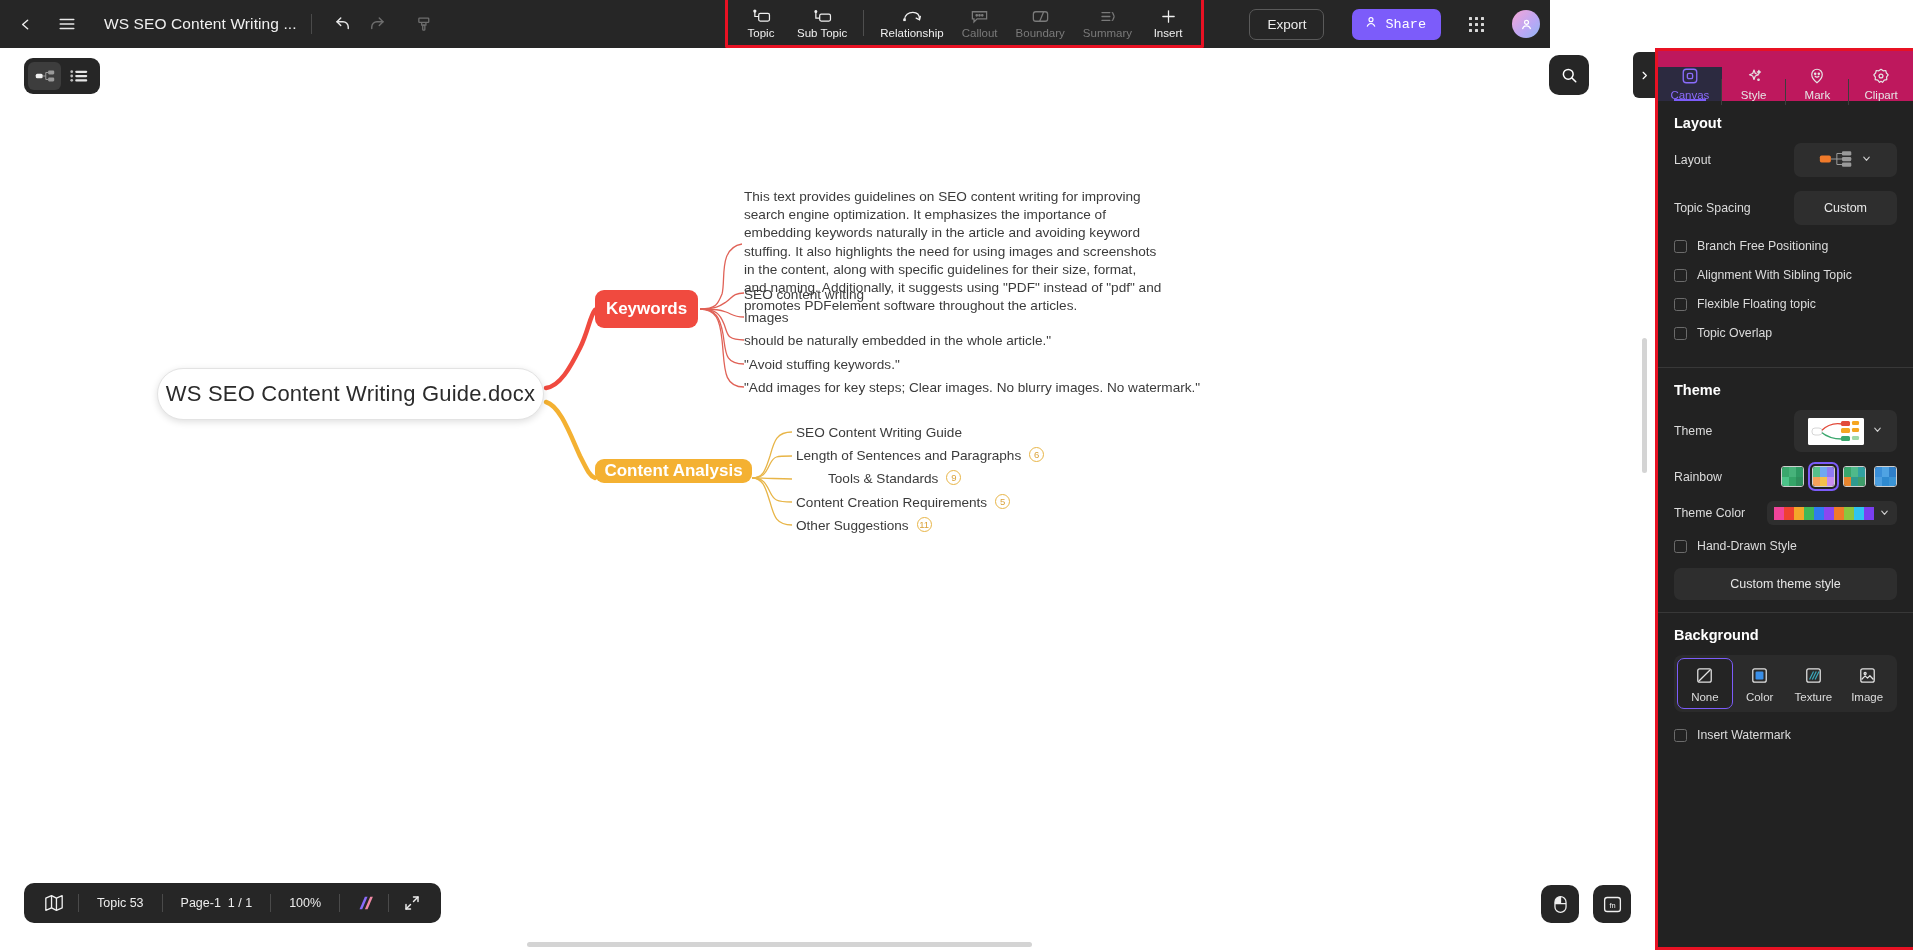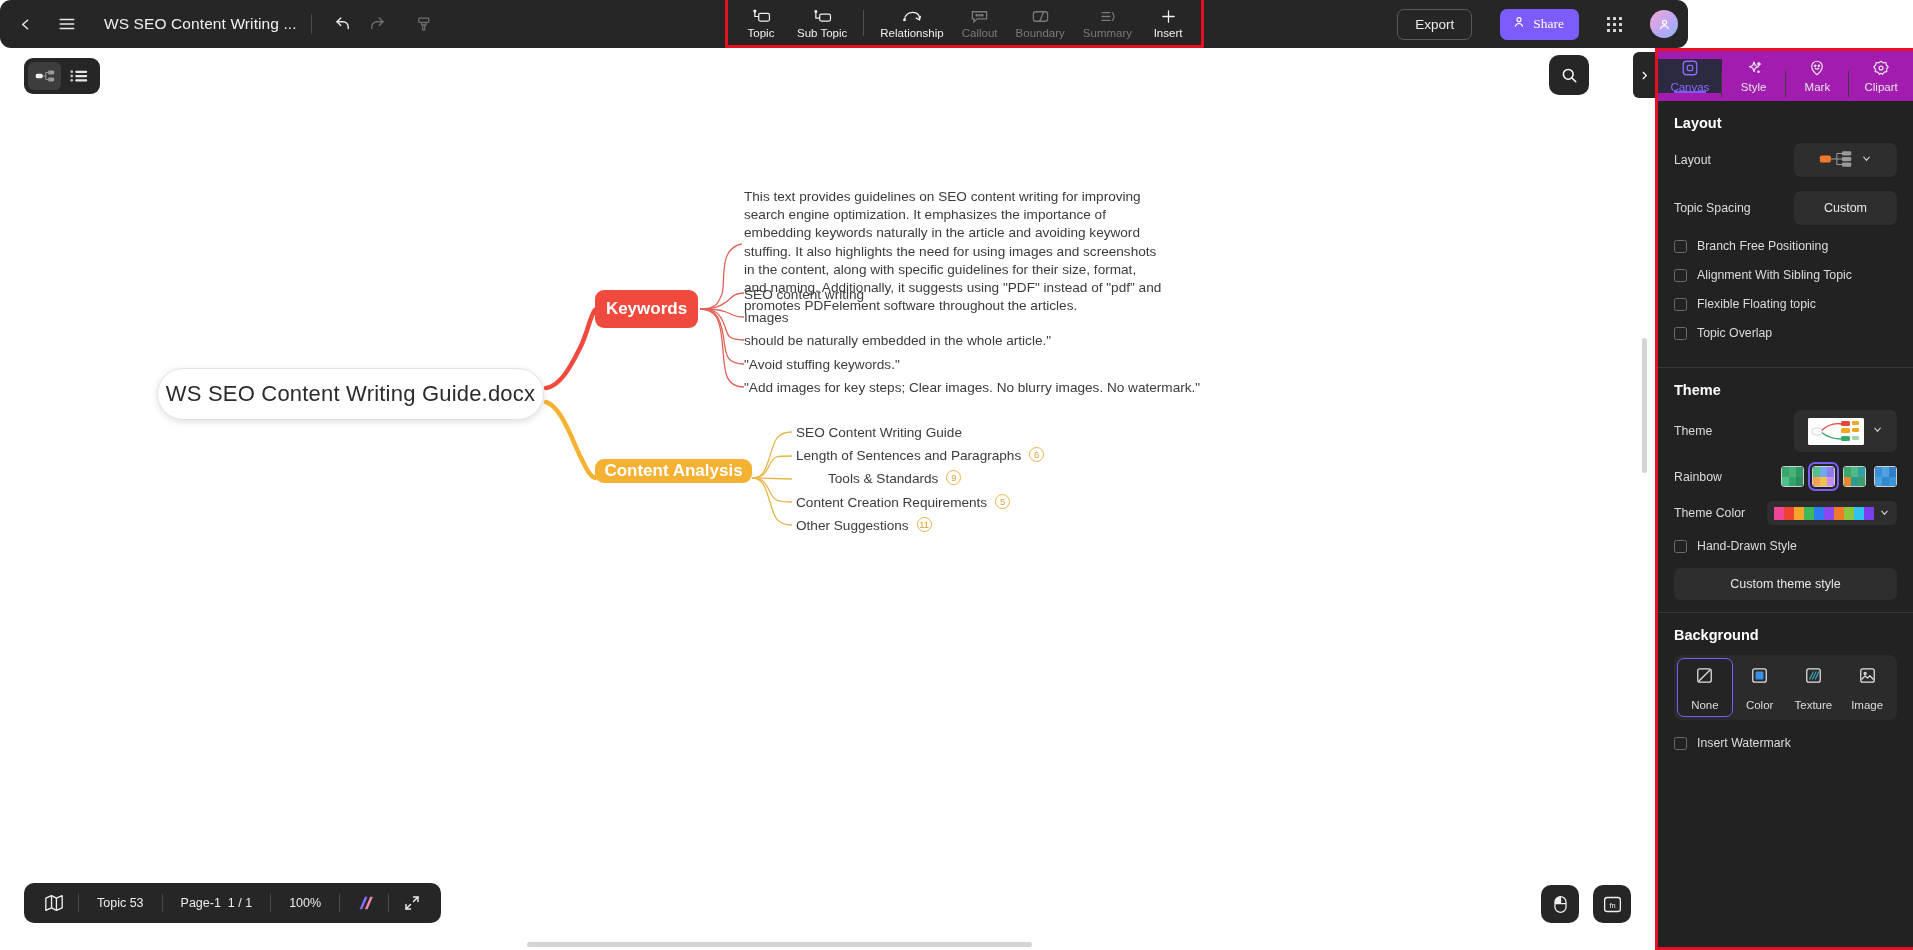--- a/index.html
+++ b/index.html
@@ -6,22 +6,22 @@
   html, body {
     width: 1913px; height: 950px;
     background: #ffffff;
     font-family: "Liberation Sans", sans-serif;
     overflow: hidden;
   }
   #app { position: relative; width: 1913px; height: 950px; background: #fff; }
 
   
   .topbar {
-    position: absolute; top: 0; left: 0; width: 1688px; height: 48px;
-    background: #262626; display: flex; align-items: center; border-radius: 11px;
+    position: absolute; top: 0; left: 0; width: 1550px; height: 48px;
+    background: #262626; display: flex; align-items: center;
   }
   .tb-icon {
     width: 34px; height: 34px; display: flex; align-items: center; justify-content: center;
     color: #e8e8e8; border-radius: 6px; cursor: pointer;
   }
   .tb-icon.dim { color: #6e6e6e; }
   .tb-back { margin-left: 8px; }
   .tb-menu { margin-left: 8px; }
   .doc-title {
     margin-left: 20px; color: #f0f0f0; font-size: 15.5px; letter-spacing: .1px;
@@ -51,21 +51,21 @@
   
   .tb-right { position: absolute; right: 10px; top: 0; height: 48px; display: flex; align-items: center; gap: 28px; }
   .btn-export {
     border: 1px solid #5a5a5a; color: #ededed; background: transparent;
     border-radius: 7px; height: 31px; padding: 0 17px; font-size: 13.5px; cursor: pointer;
     font-family: "Liberation Sans", sans-serif;
   }
   .btn-share {
     background: #7c5cfa; color: #fff; border: none; border-radius: 7px; height: 31px;
     padding: 0 15px 0 12px; font-size: 13.5px; cursor: pointer; display: flex;
-    align-items: center; gap: 7px; font-family: Liberation Serif, serif;
+    align-items: center; gap: 7px; font-family: Liberation Mono, monospace;
   }
   .grid-dots { display: grid; grid-template-columns: repeat(3,3px); grid-gap: 3px; cursor: pointer; }
   .grid-dots i { width: 3px; height: 3px; background: #d8d8d8; display: block; border-radius: .5px; }
   .avatar {
     width: 28px; height: 28px; border-radius: 50%;
     background: linear-gradient(135deg,#f6a6d6 0%,#b9a7f5 60%,#8fb6f2 100%);
     display: flex; align-items: center; justify-content: center; cursor: pointer;
   }
 
   
@@ -150,21 +150,21 @@
     position: absolute; right: 8px; top: 290px; width: 5px; height: 135px;
     background: #d4d4d4; border-radius: 3px; cursor: pointer;
   }
 
   
   .rpanel {
     position: absolute; right: 0; top: 48px; width: 258px; height: 902px;
     background: #222222; border: 3px solid #e81123; border-right: none;
     display: flex; flex-direction: column;
   }
-  .rp-tabs { display: flex; height: 50px; background: #a21caf; align-items: center; }
+  .rp-tabs { display: flex; height: 50px; background: #be185d; align-items: flex-end; }
   .rp-tab {
     flex: 1; display: flex; flex-direction: column; align-items: center; justify-content: center;
     gap: 2px; color: #e6e6e6; font-size: 11.5px; cursor: pointer; position: relative;
   }
   .rp-tab.active { color: #8a6cfb; background: #2c2a40; }
   .rp-tab.active::after {
     content: ""; position: absolute; bottom: 0; left: 16px; right: 16px; height: 2px; background: #7c5cfa;
   }
   .rp-tab .tsep { position: absolute; right: 0; top: 12px; height: 26px; width: 1px; background: #3d3d3d; }
   .rp-body { flex: 1; overflow: hidden; padding: 0 0 0 0; }
@@ -200,21 +200,21 @@
   .theme-color-bar i { width: 10px; height: 13px; display: block; }
   .btn-custom-theme {
     width: 100%; height: 32px; background: #2e2e2e; border-radius: 7px; color: #e6e6e6;
     font-size: 12.5px; border: none; cursor: pointer; font-family: "Liberation Sans", sans-serif;
   }
   .bg-group {
     display: flex; background: #2b2b2b; border-radius: 8px; padding: 3px; gap: 0; margin-bottom: 16px;
   }
   .bg-item {
     flex: 1; display: flex; flex-direction: column; align-items: center; justify-content: center;
-    gap: 12px; padding: 7px 4px 5px; color: #dcdcdc; font-size: 11.5px; border-radius: 7px; cursor: pointer;
+    gap: 4px; padding: 7px 4px 5px; color: #dcdcdc; font-size: 11.5px; border-radius: 7px; cursor: pointer;
   }
   .bg-item.sel { border: 1.5px solid #7c5cfa; background: #242424; }
   .theme-thumb {
     width: 56px; height: 27px; background: #fff; border-radius: 2px; position: relative; overflow: hidden;
   }
 </style>
 </head>
 <body>
 
 <div id="app">

